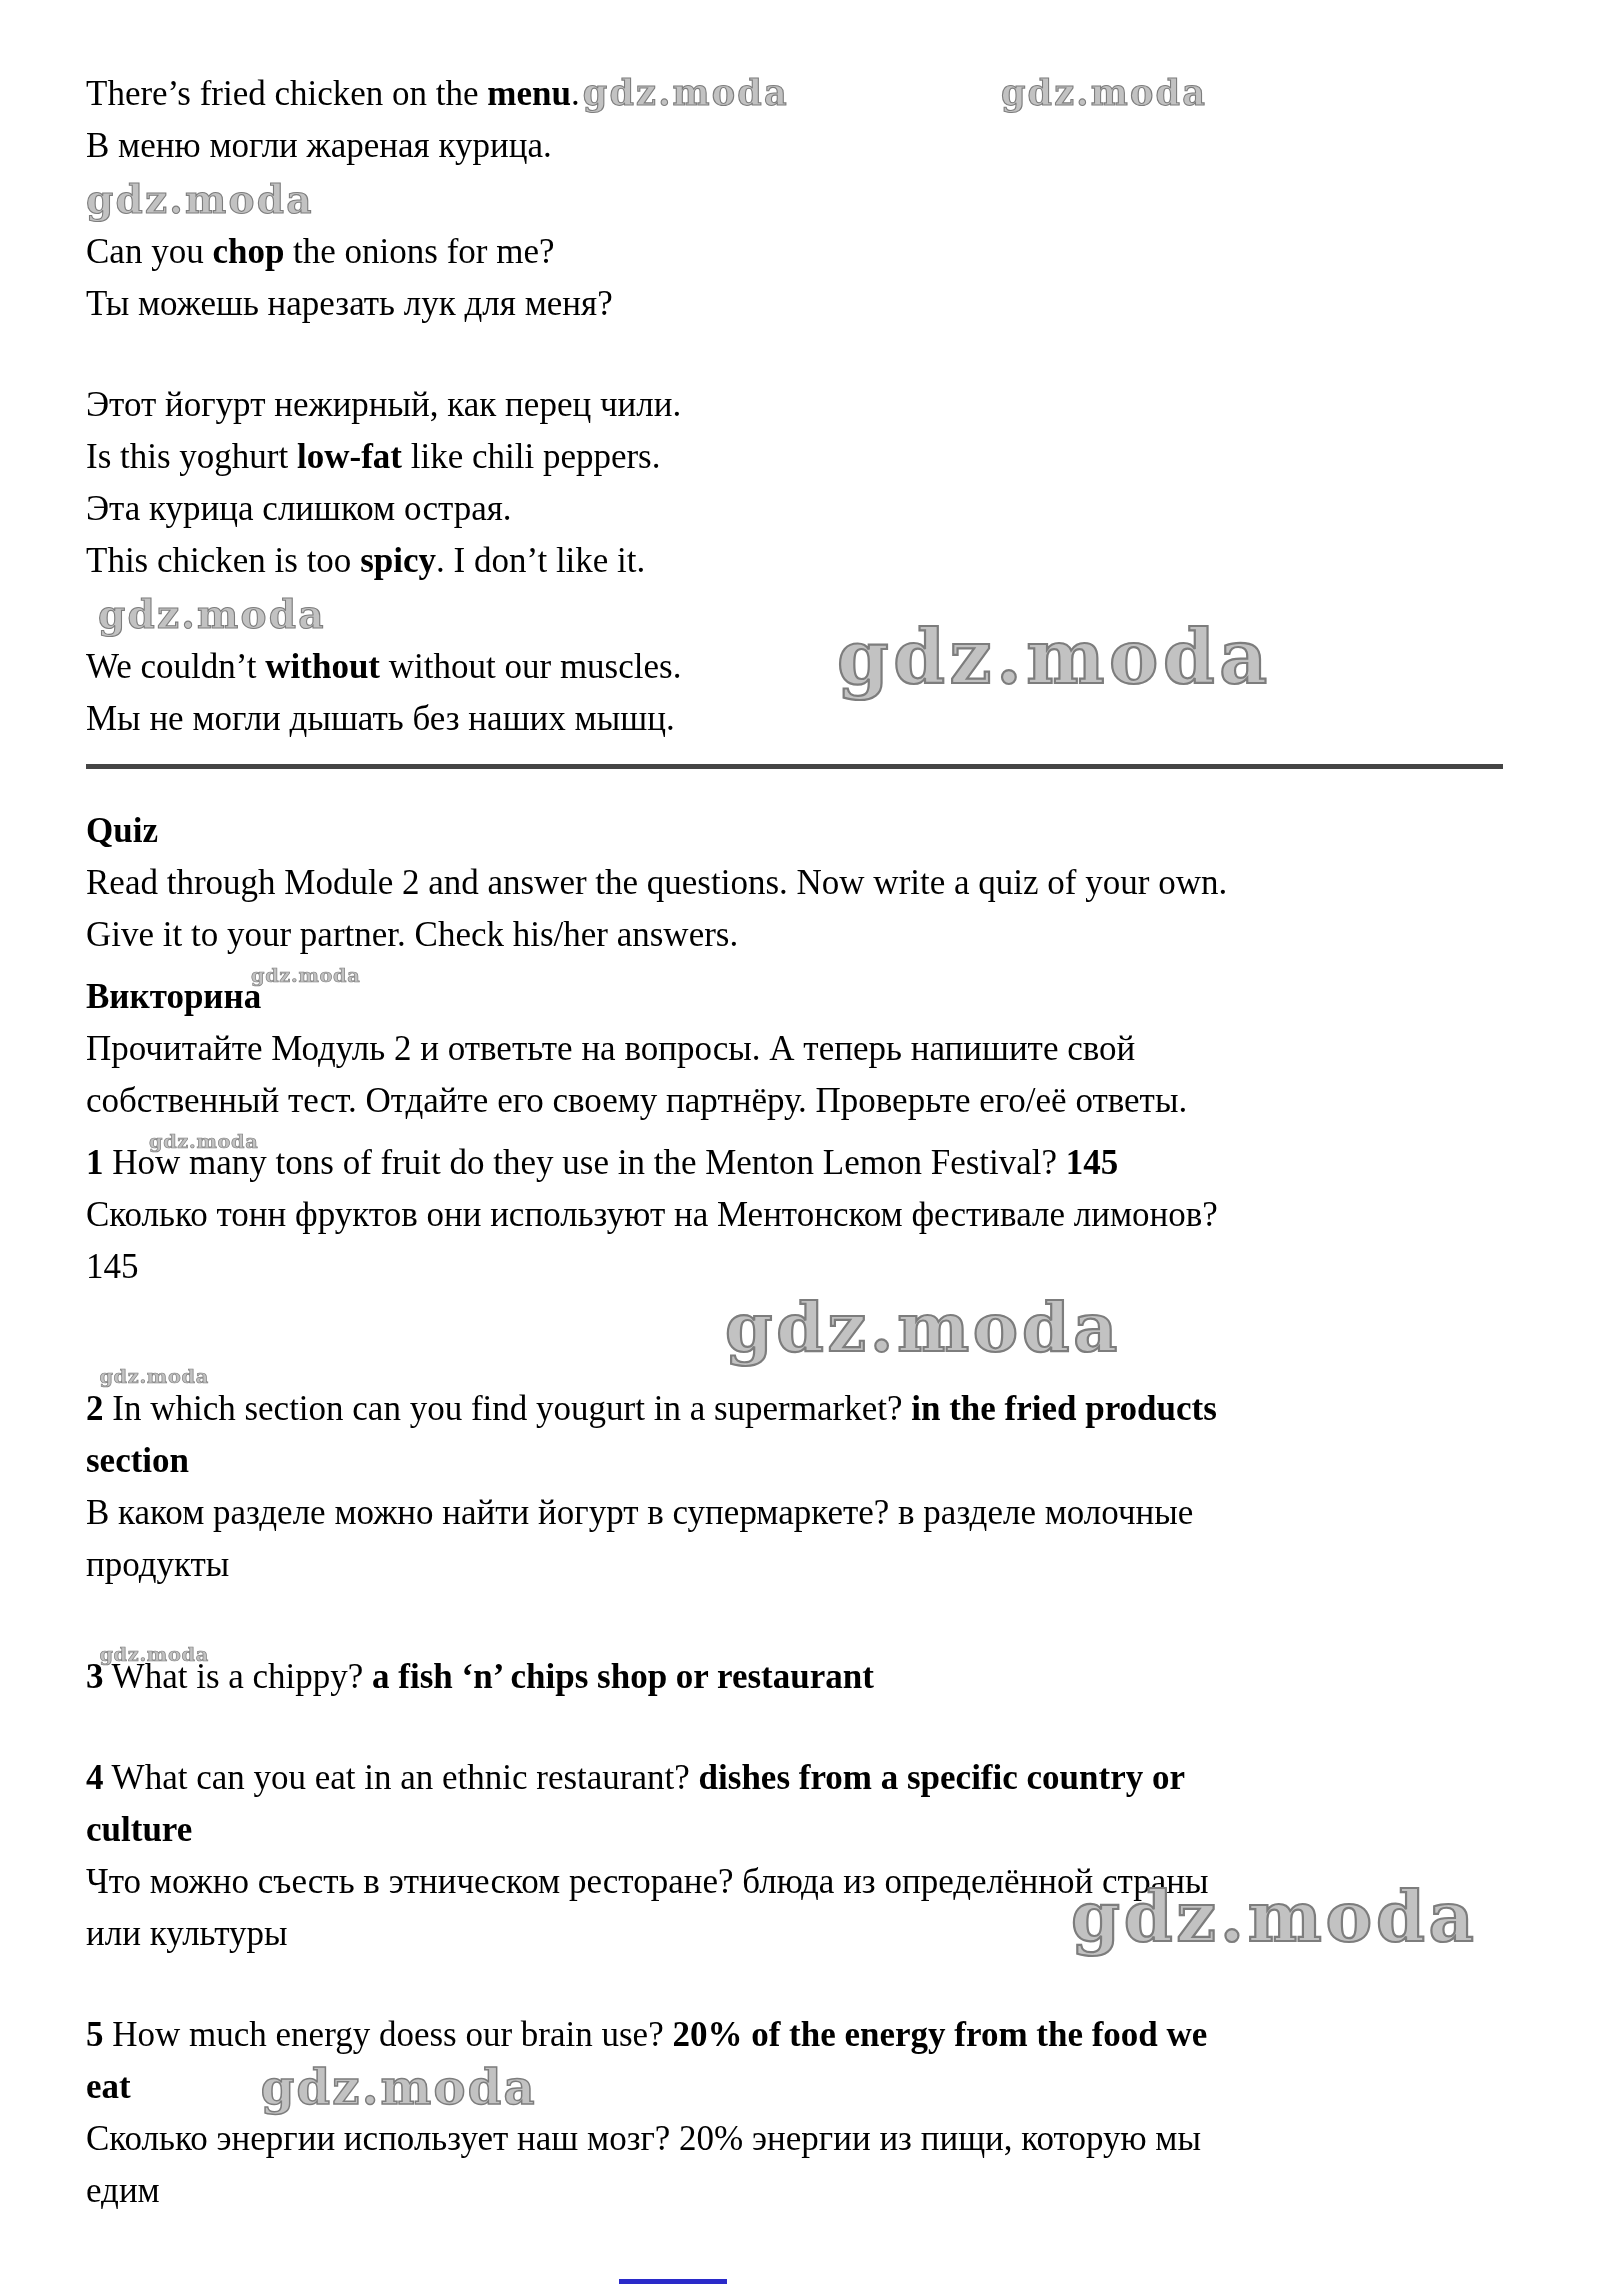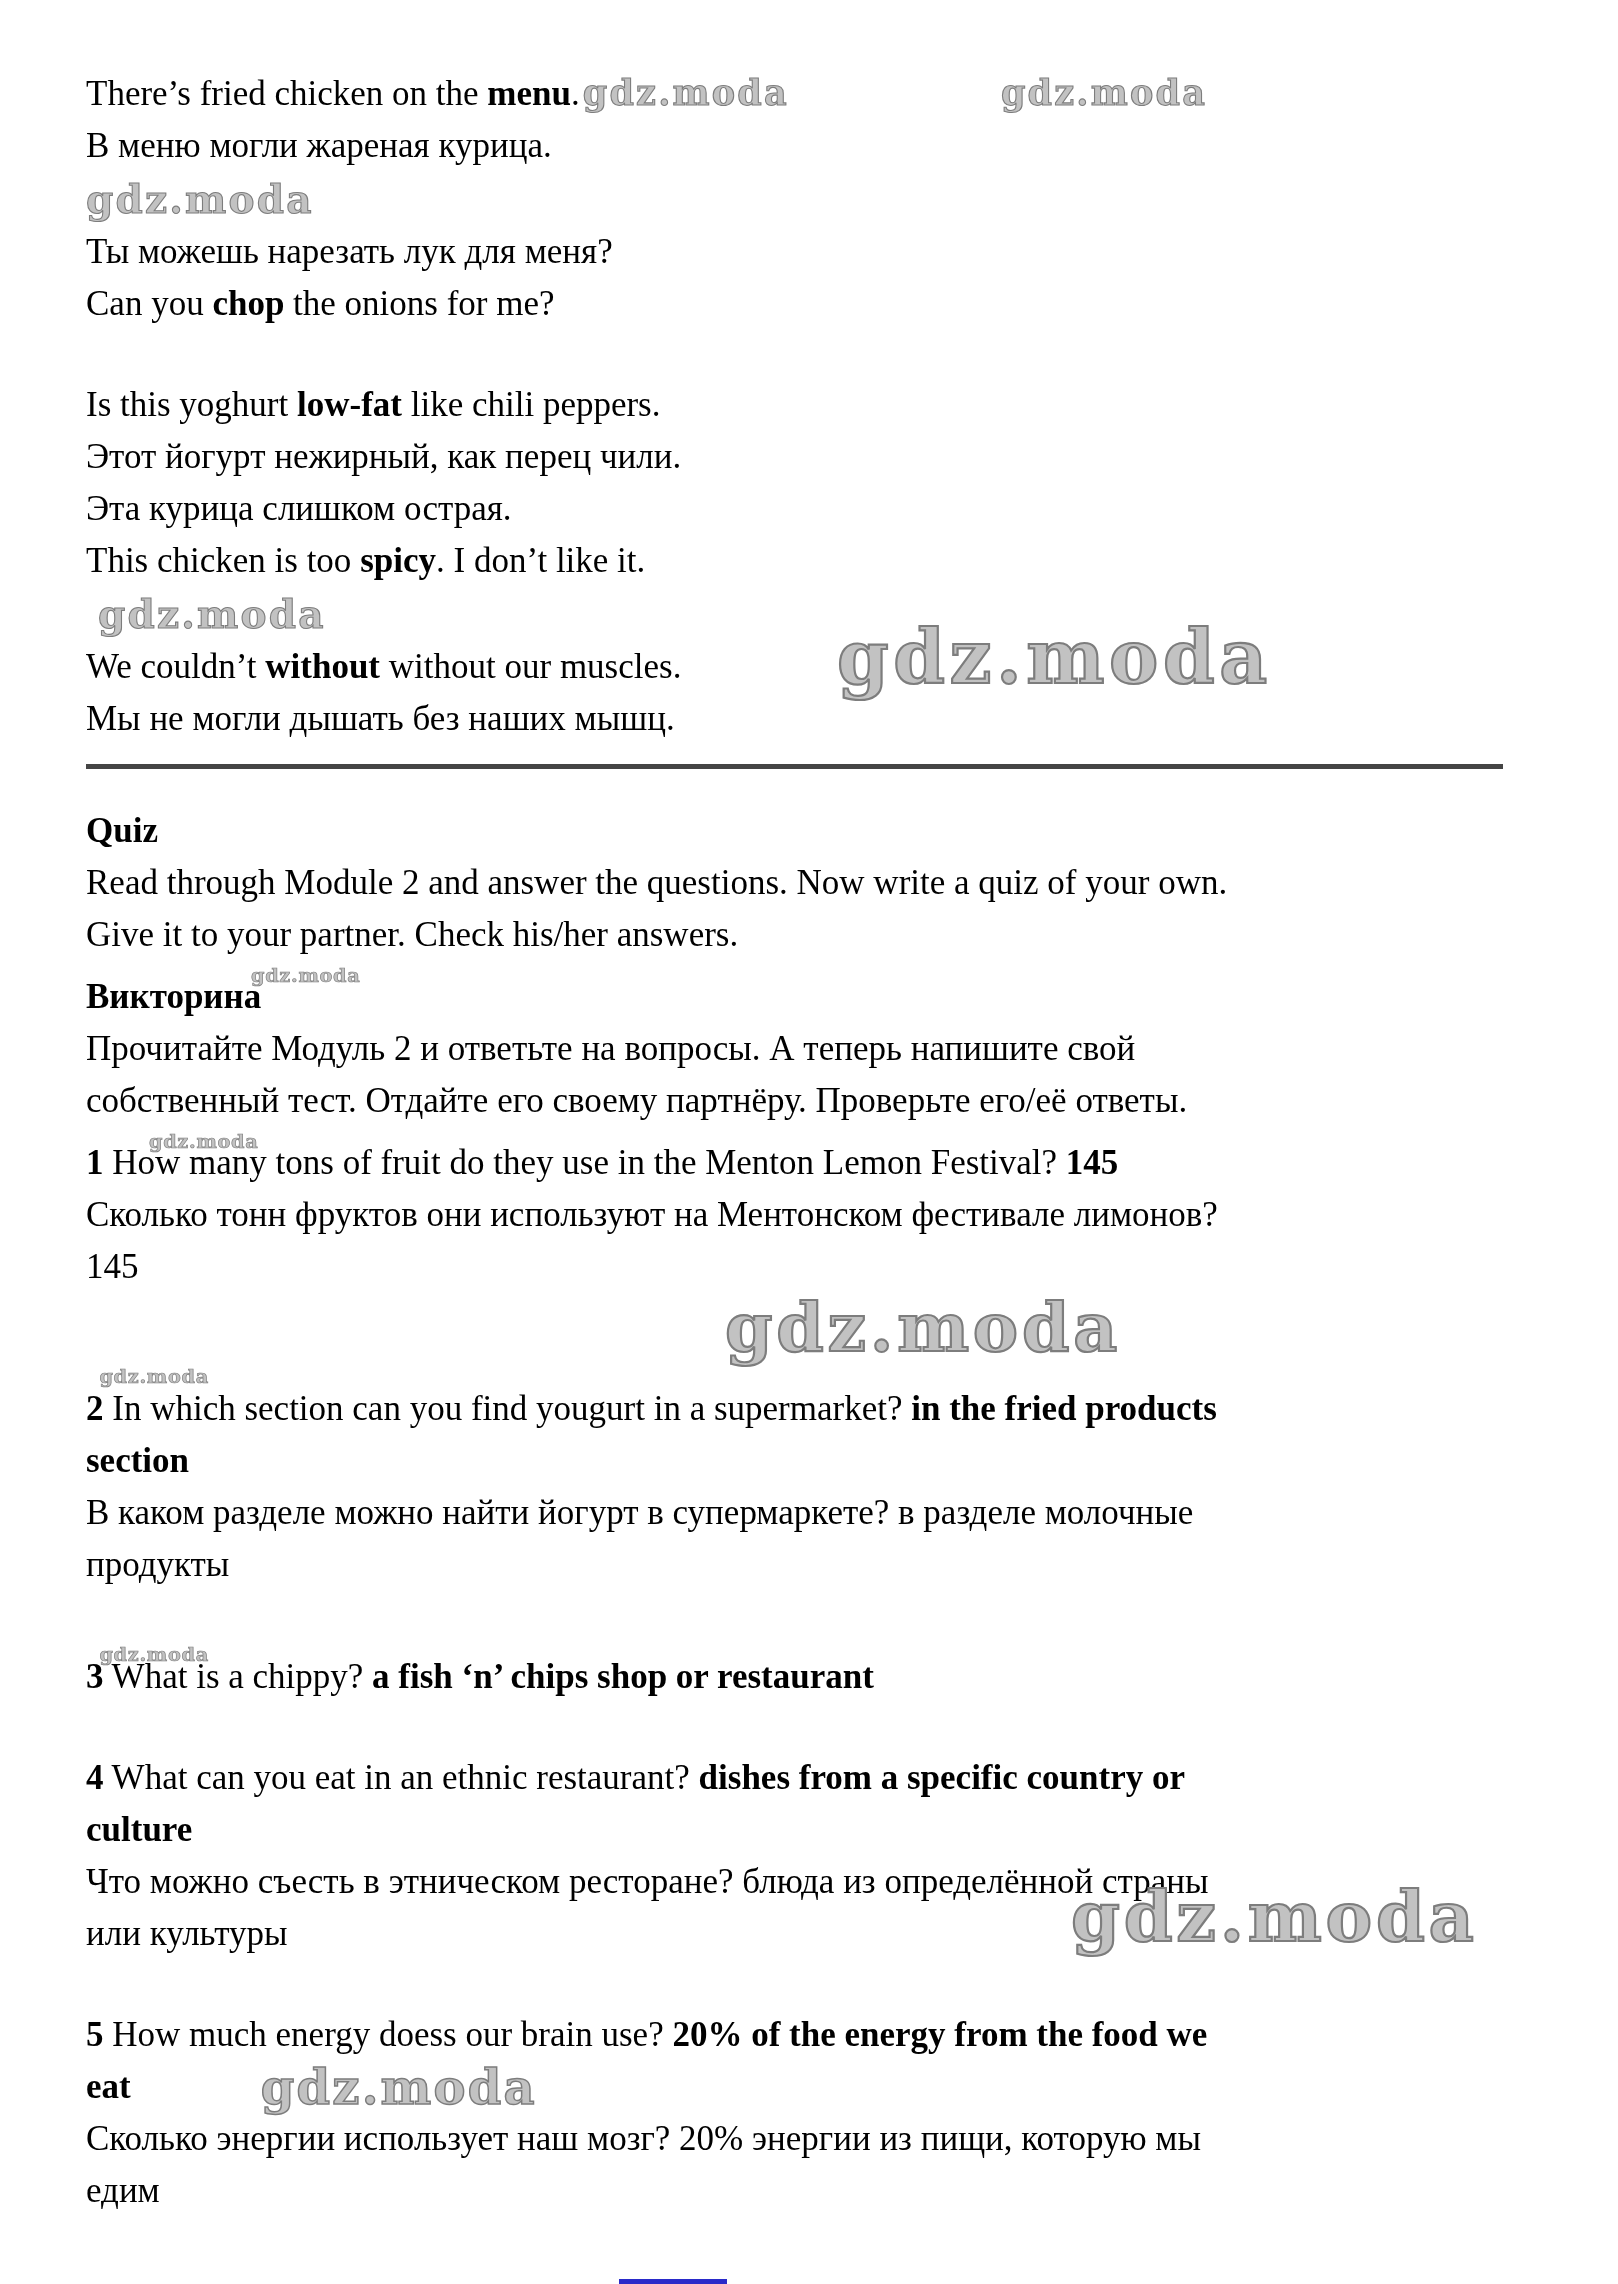--- a/index.html
+++ b/index.html
@@ -67,25 +67,25 @@
   }
 </style>
 </head>
 <body>
 
 <div class="page">
 
   <div class="line"><span>There’s fried chicken on the </span><span class="b">menu</span><span>.</span><span class="wm v-inline-1">gdz.moda</span><span class="wm v-inline-2">gdz.moda</span></div>
     <div class="line"><span>В меню могли жареная курица.</span></div>
     <div class="wm-line md"><span class="wm v-md">gdz.moda</span></div>
+    <div class="line"><span>Can you </span><span class="b">chop</span><span> the onions for me?</span></div>
     <div class="line"><span>Ты можешь нарезать лук для меня?</span></div>
-    <div class="line"><span>Can you </span><span class="b">chop</span><span> the onions for me?</span></div>
     <div class="spacer"></div>
+    <div class="line"><span>Этот йогурт нежирный, как перец чили.</span></div>
     <div class="line"><span>Is this yoghurt </span><span class="b">low-fat</span><span> like chili peppers.</span></div>
-    <div class="line"><span>Этот йогурт нежирный, как перец чили.</span></div>
     <div class="line"><span>Эта курица слишком острая.</span></div>
     <div class="line"><span>This chicken is too </span><span class="b">spicy</span><span>. I don’t like it.</span></div>
     <div class="wm-line md"><span class="wm v-md v-md-indent">gdz.moda</span></div>
     <div class="line"><span>We couldn’t </span><span class="b">without</span><span> without our muscles.</span><span class="wm v-abs-breathe">gdz.moda</span></div>
     <div class="line"><span>Мы не могли дышать без наших мышц.</span></div>
     <div class="divider"></div>
     <div class="line"><span class="b">Quiz</span></div>
     <div class="line"><span>Read through Module 2 and answer the questions. Now write a quiz of your own.</span></div>
     <div class="line"><span>Give it to your partner. Check his/her answers.</span></div>
     <div class="wm-line tiny overlap"><span class="wm v-tiny v-tiny-vik">gdz.moda</span></div>

